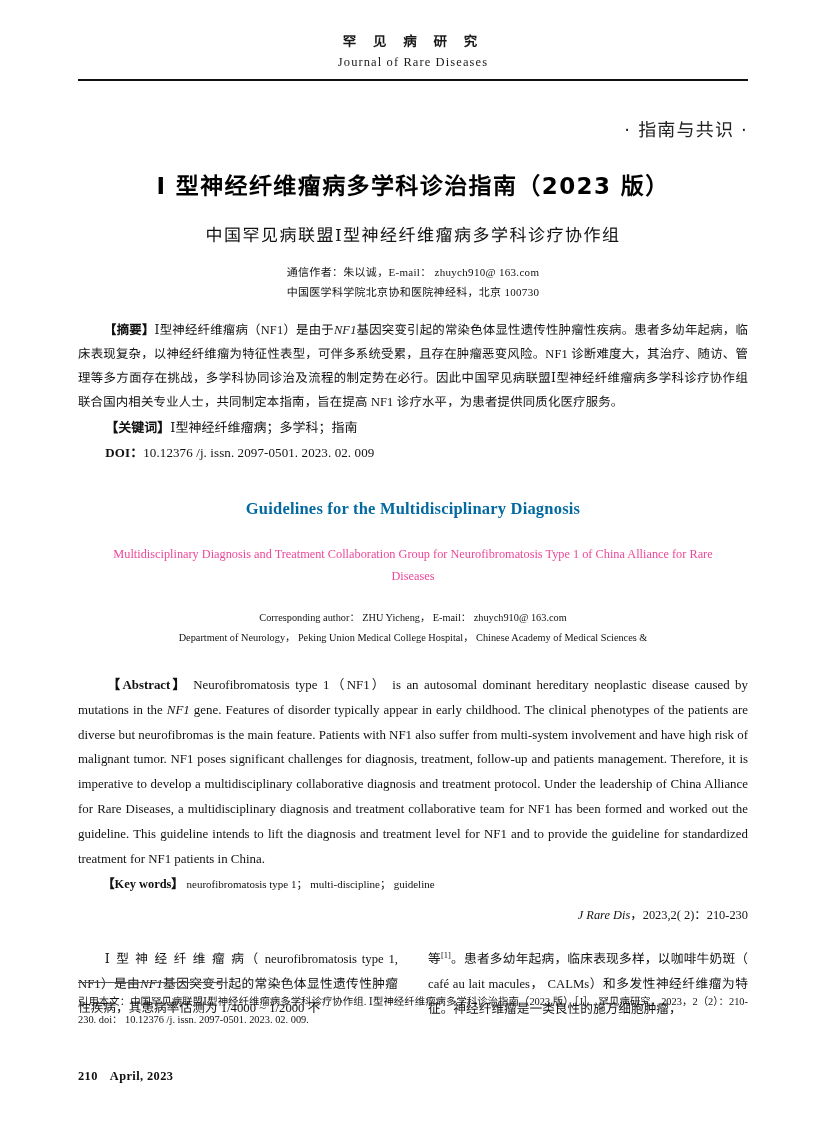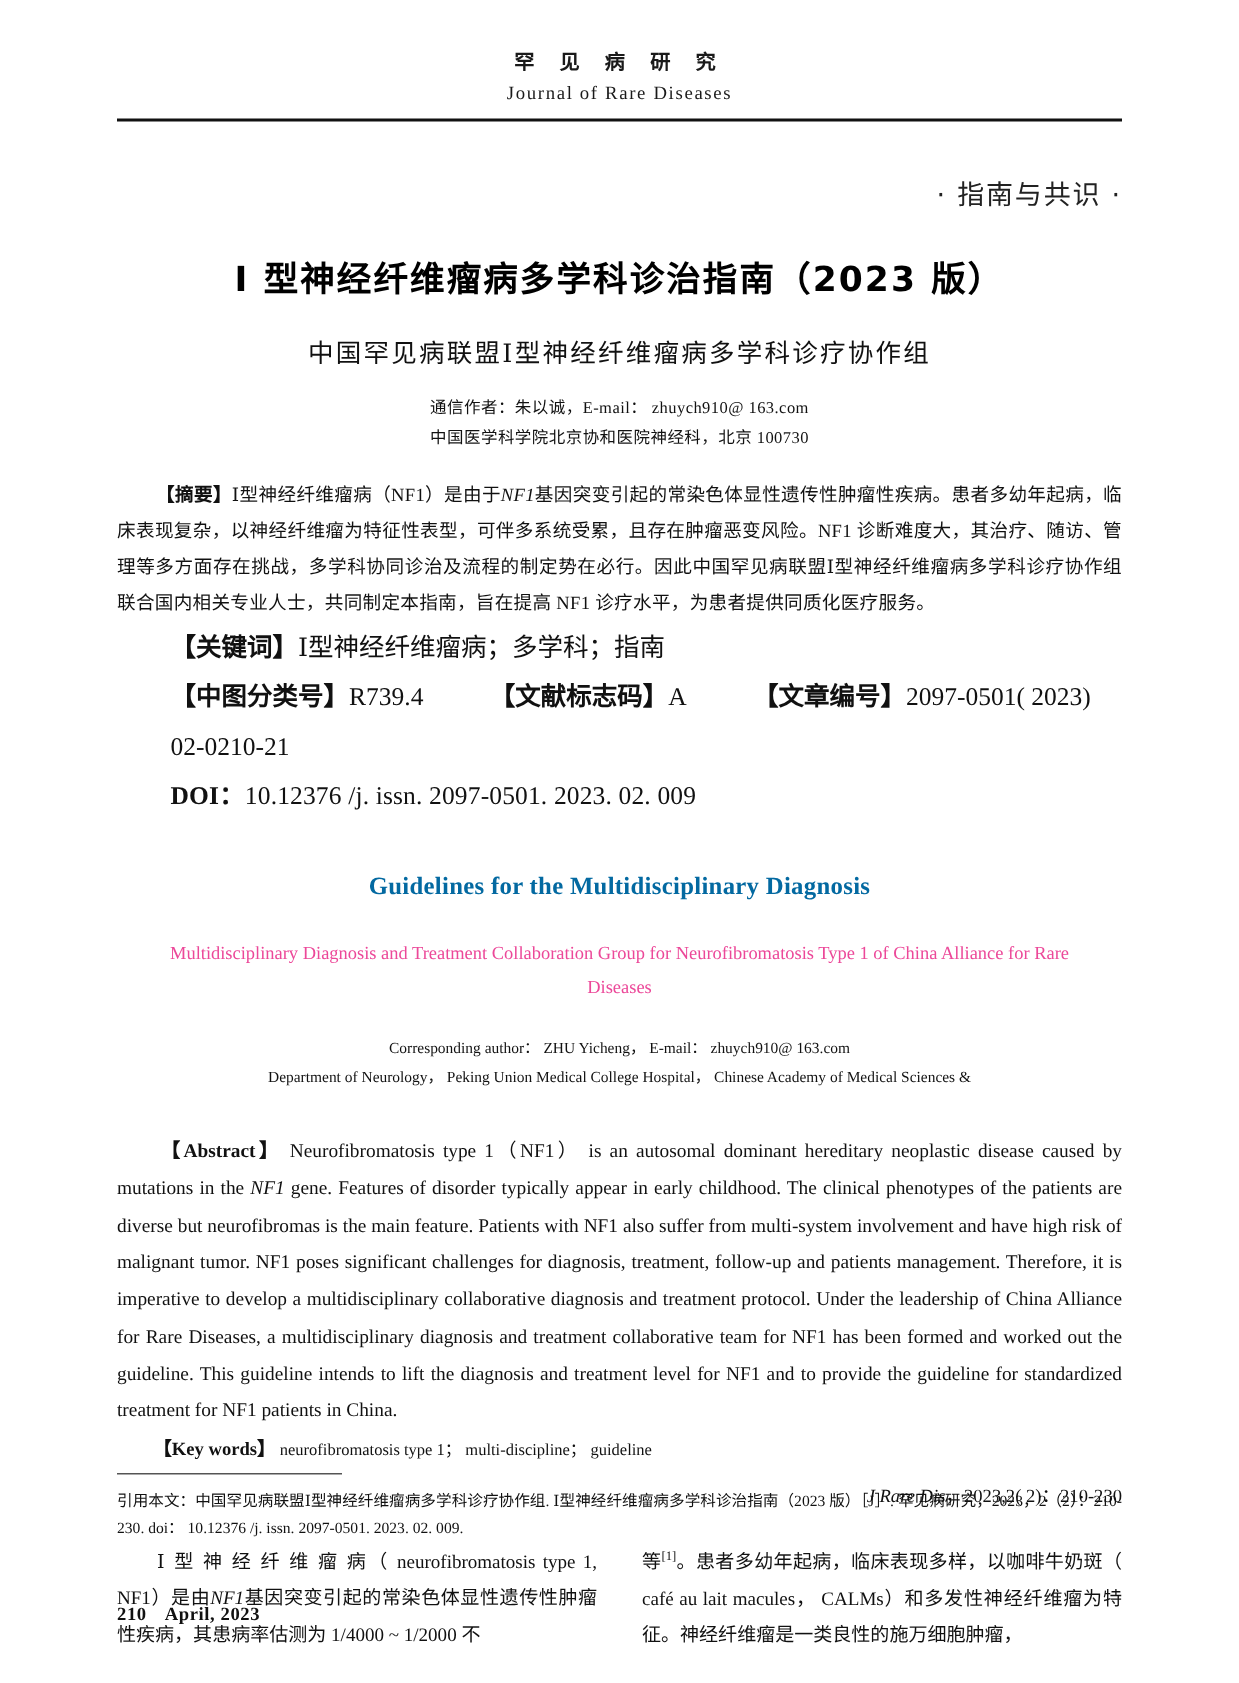--- a/index.html
+++ b/index.html
@@ -98,21 +98,21 @@
     text-align: justify;
     text-justify: inter-ideograph;
     color: #111;
     letter-spacing: 0.2px;
   }
   .abs-cn .lead { font-weight: 700; }
   .abs-cn .ital { font-style: italic; font-family: "Liberation Serif", serif; }
   .indent { padding-left: 2.1em; display: inline-block; }
 
   .meta-cn {
-    font-size: 17px;
+    font-size: 13px;
     line-height: 1.95;
     color: #111;
   }
   .meta-cn .row { padding-left: 2.1em; }
   .meta-cn b { font-weight: 700; }
   .meta-gap { display: inline-block; width: 2.6em; }
   .doi-row { padding-left: 2.1em; letter-spacing: 0.1px; }
   .doi-label { font-weight: 700; font-family: "Liberation Serif", serif; }
 
   
@@ -242,21 +242,20 @@
 
   <div class="corr-cn">
     <div>通信作者：朱以诚，E-mail： zhuych910@ 163.com</div>
     <div>中国医学科学院北京协和医院神经科，北京 100730</div>
   </div>
 
   <div class="abs-cn"><span class="indent"></span><span class="lead">【摘要】</span><span>Ⅰ型神经纤维瘤病（NF1）是由于</span><span class="ital">NF1</span><span>基因突变引起的常染色体显性遗传性肿瘤性疾病。患者多幼年起病，临床表现复杂，以神经纤维瘤为特征性表型，可伴多系统受累，且存在肿瘤恶变风险。NF1 诊断难度大，其治疗、随访、管理等多方面存在挑战，多学科协同诊治及流程的制定势在必行。因此中国罕见病联盟Ⅰ型神经纤维瘤病多学科诊疗协作组联合国内相关专业人士，共同制定本指南，旨在提高 NF1 诊疗水平，为患者提供同质化医疗服务。</span></div>
 
   <div class="meta-cn">
     <div class="row"><b>【关键词】</b><span>Ⅰ型神经纤维瘤病；多学科；指南</span></div>
-    <div class="row"><b>【中图分类号】</b><span>R739.4</span><span class="meta-gap"></span><b>【文献标志码】</b><span>A</span><span class="meta-gap"></span><b>【文章编号】</b><span>2097-0501( 2023) 02-0210-21</span></div>
     <div class="doi-row"><span class="doi-label">DOI：</span><span>10.12376 /j. issn. 2097-0501. 2023. 02. 009</span></div>
   </div>
 
   <div class="title-en">
     <div>Guidelines for the Multidisciplinary Diagnosis</div>
   </div>
 
   <div class="affil-en">Multidisciplinary Diagnosis and Treatment Collaboration Group for Neurofibromatosis Type 1 of China Alliance for Rare Diseases</div>
 
   <div class="corr-en">

